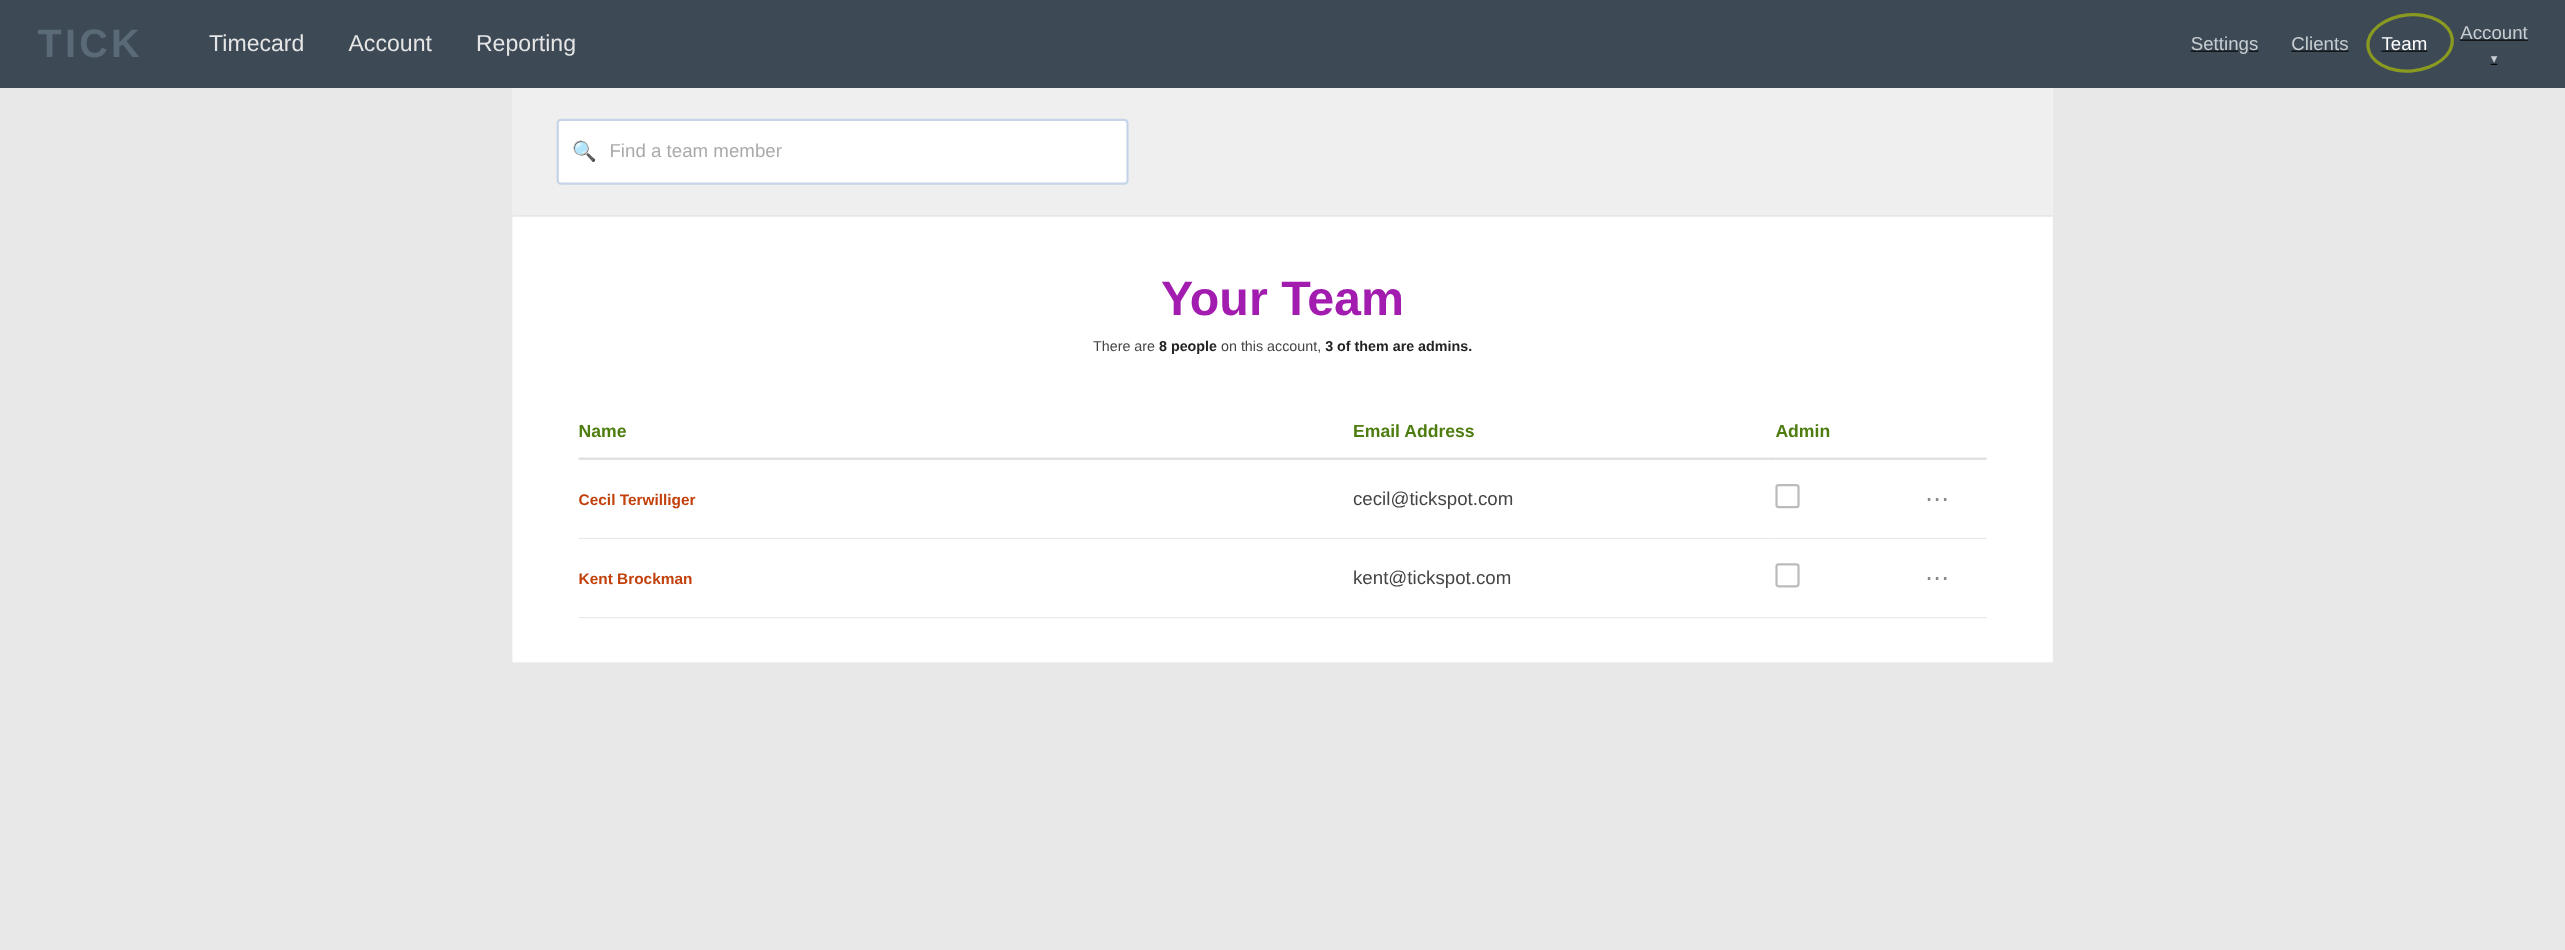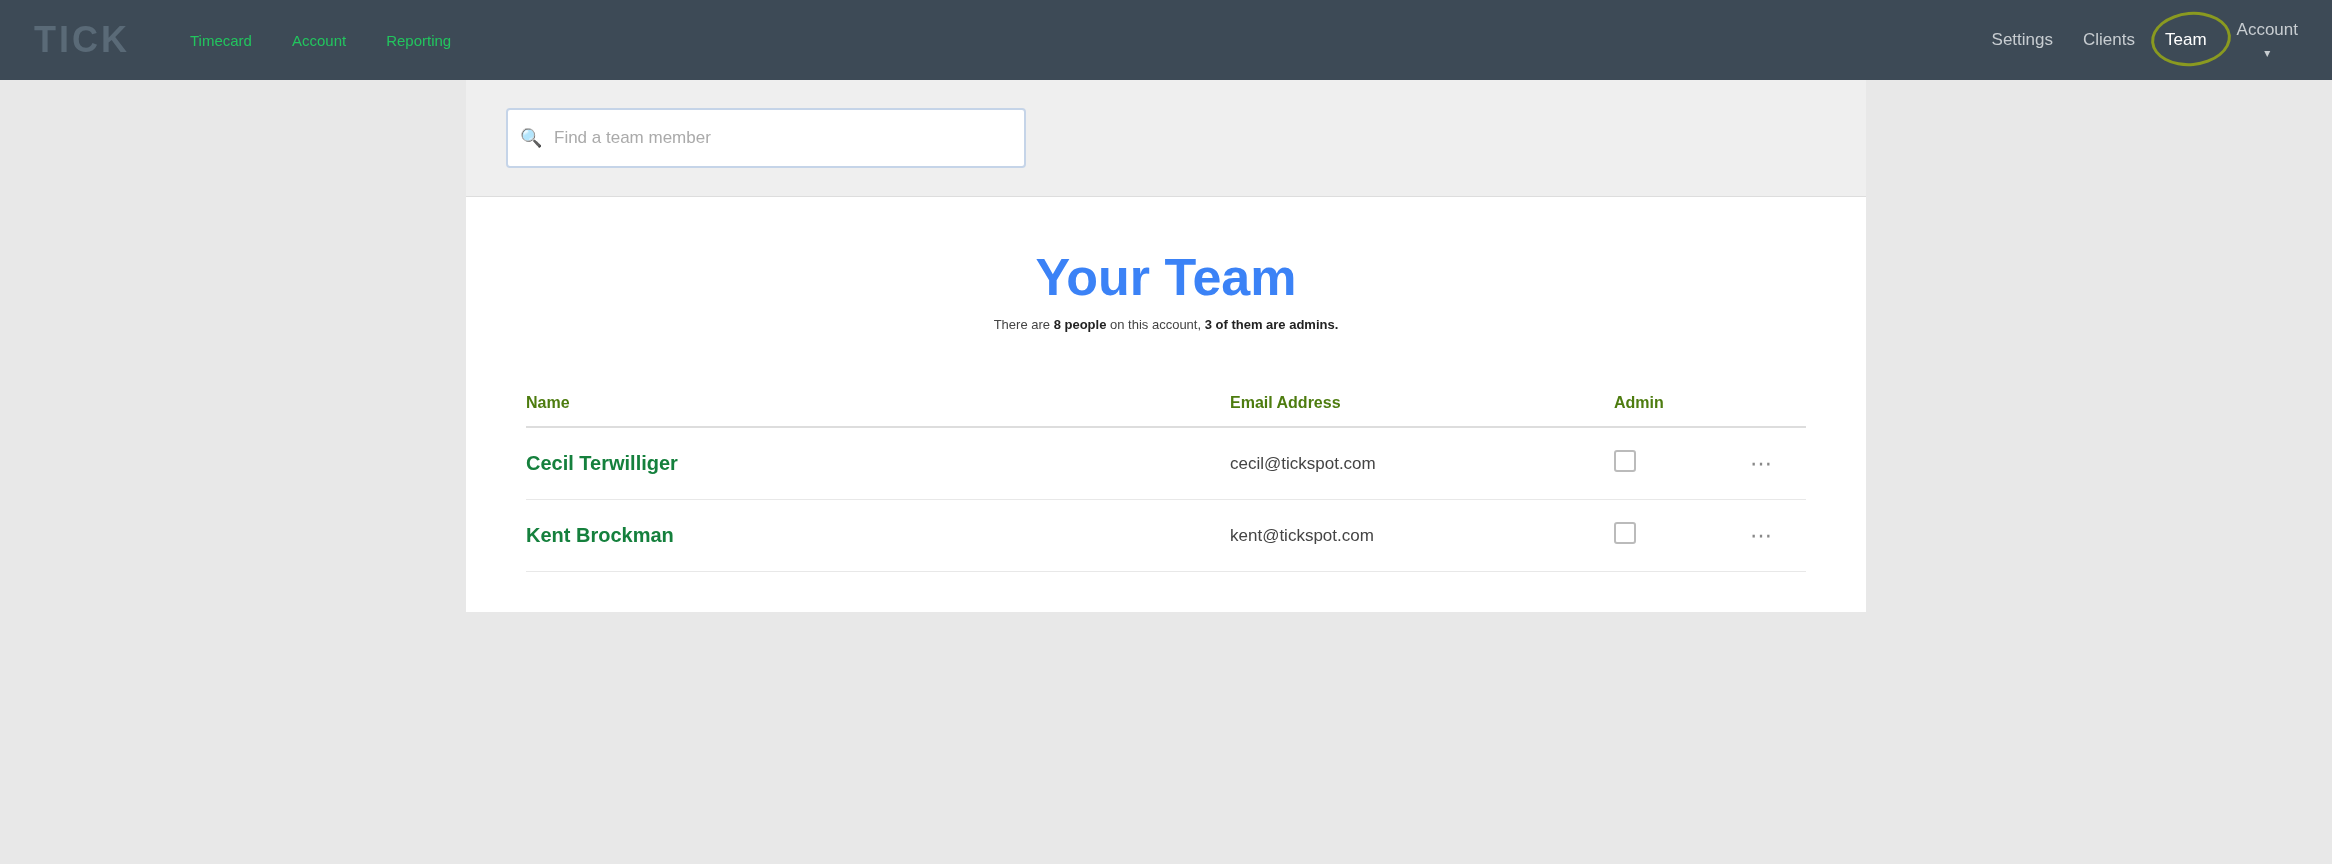--- a/index.html
+++ b/index.html
@@ -20,28 +20,29 @@
       letter-spacing: 3px;
       margin-right: 60px;
       text-transform: uppercase;
     }
     .navbar-nav {
       display: flex;
       gap: 40px;
       flex: 1;
     }
     .navbar-nav a {
-      color: #22c55e;
+      color: #e5e5e5;
       text-decoration: none;
-      font-size: 15px;
+      font-size: 21px;
     }
     .navbar-right {
       display: flex;
       align-items: center;
       gap: 30px;
+      text-decoration: underline;
     }
     .navbar-right a {
       color: #c8cdd1;
       text-decoration: none;
       font-size: 17px;
     }
     .navbar-right .team-link {
       color: #fff;
       font-weight: 500;
       position: relative;
@@ -120,23 +121,23 @@
     }
     .content-area {
       background: #fff;
       padding: 50px 60px 40px;
     }
     .team-heading {
       text-align: center;
       margin-bottom: 10px;
     }
     .team-heading h1 {
-      font-size: 52px;
+      font-size: 44px;
       font-weight: 700;
-      color: #3b82f6;
+      color: #a21caf;
     }
     .team-subtext {
       text-align: center;
       font-size: 13px;
       color: #444;
       margin-bottom: 48px;
     }
     .team-subtext strong { font-weight: 700; color: #222; }
 
     
@@ -163,22 +164,22 @@
       border-bottom: 1px solid #e8e8e8;
     }
     .team-table tbody td {
       padding: 22px 0;
       font-size: 17px;
       color: #444;
       vertical-align: middle;
     }
     .team-table tbody td.name-cell {
       font-weight: 700;
-      color: #15803d;
-      font-size: 20px;
+      color: #c2410c;
+      font-size: 14px;
     }
     .fake-checkbox {
       width: 22px;
       height: 22px;
       border: 2px solid #bbb;
       border-radius: 3px;
       background: #fff;
       display: inline-block;
     }
     .more-btn {

